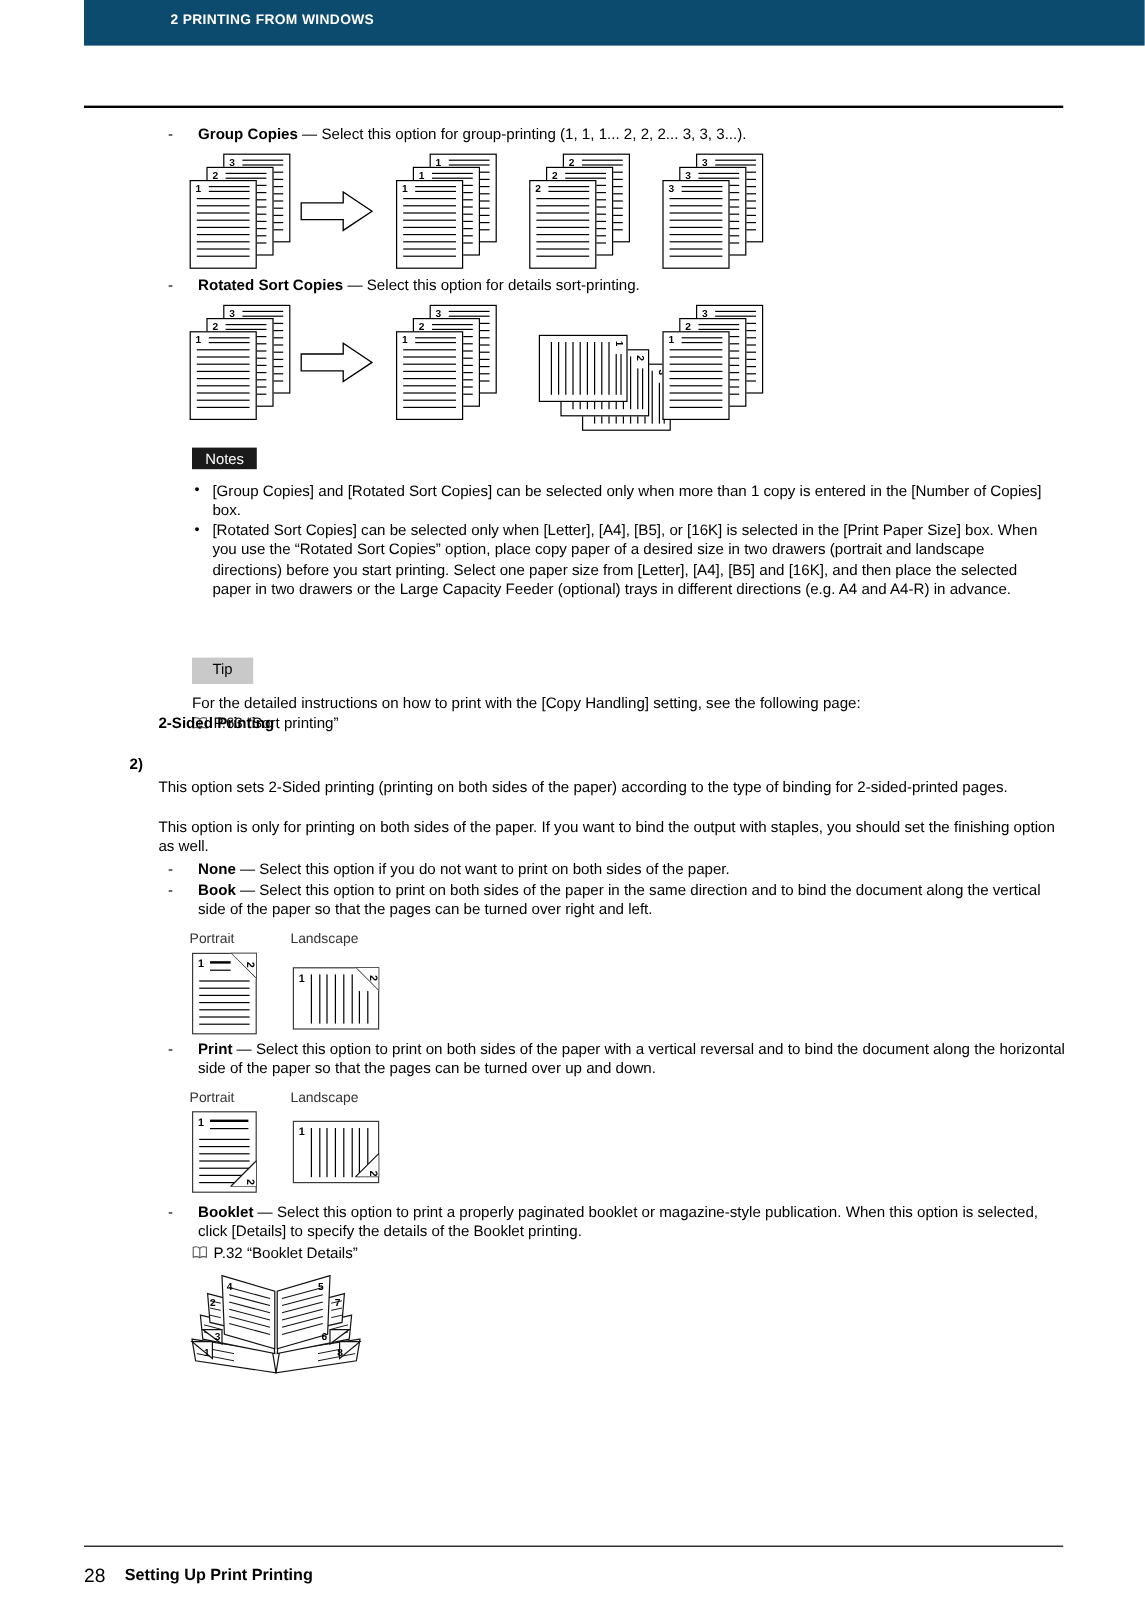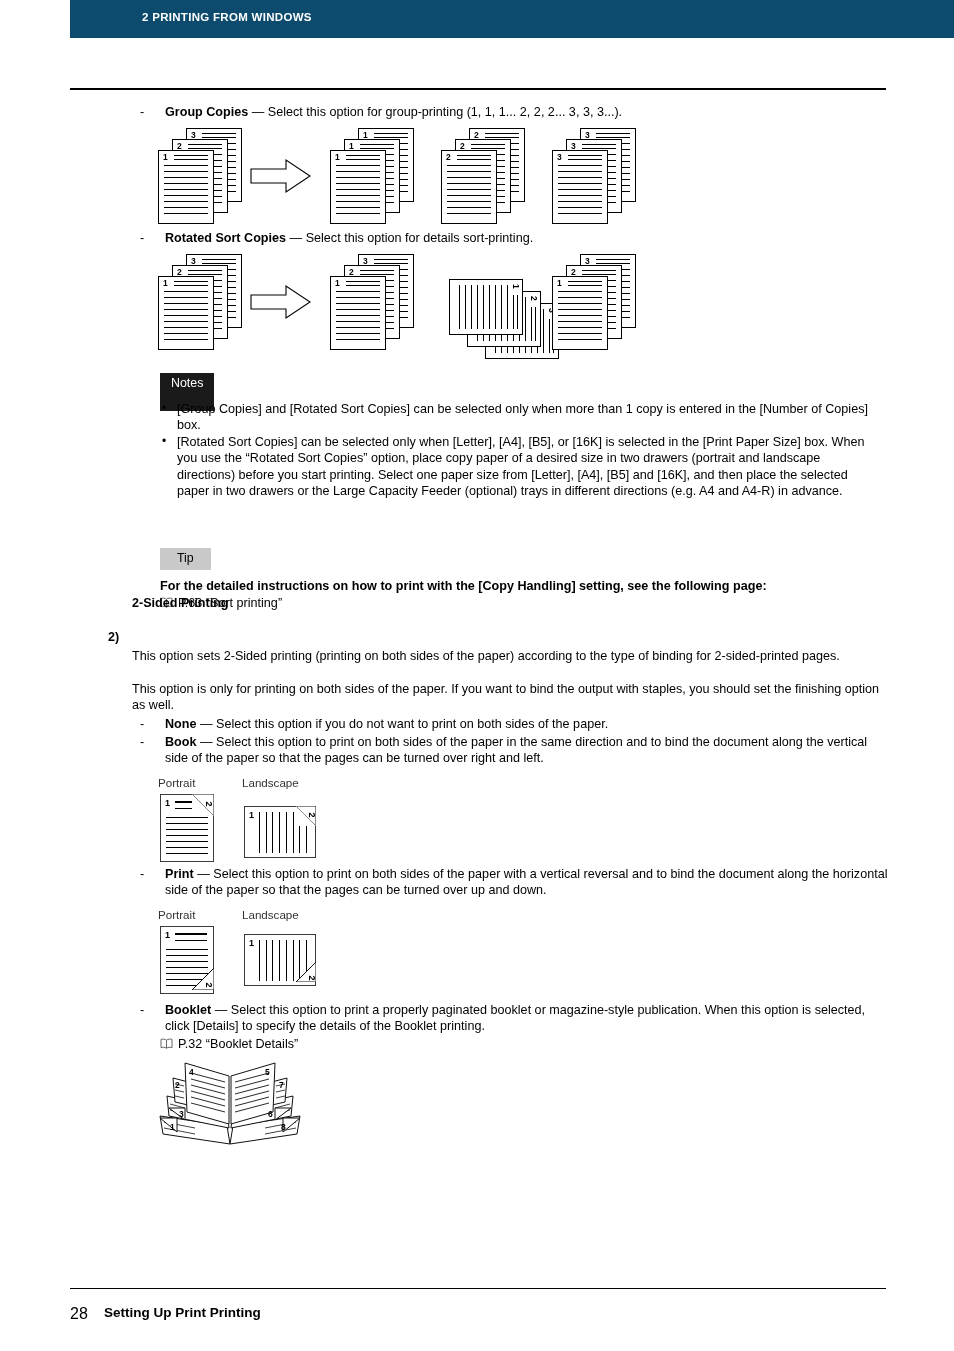--- a/index.html
+++ b/index.html
@@ -33,21 +33,21 @@
 
   .dash-item{ position:absolute; }
   .dash-item .dash{ position:absolute; left:0; top:0; }
   .dash-item .dash-body{ margin-left:25px; display:block; }
 
   
   .notes-tag{
     position:absolute;
     background:#1a1a1a; color:#fff;
     font-size:12.4px;
-    padding:3px 11px 20px 11px;
+    padding:3px 11px 0 11px;
     line-height:15px;
   }
   .tip-tag{
     position:absolute;
     background:#c9c9c9; color:#000000;
     font-size:12.4px;
     padding:3px 17px 4px 17px;
     line-height:15px;
   }
 
@@ -601,21 +601,21 @@
     <span>[Group Copies] and [Rotated Sort Copies] can be selected only when more than 1 copy is entered in the [Number of Copies] box.</span>
   </li>
   <li>
     <span class="bullet">•</span>
     <span>[Rotated Sort Copies] can be selected only when [Letter], [A4], [B5], or [16K] is selected in the [Print Paper Size] box. When you use the “Rotated Sort Copies” option, place copy paper of a desired size in two drawers (portrait and landscape directions) before you start printing. Select one paper size from [Letter], [A4], [B5] and [16K], and then place the selected paper in two drawers or the Large Capacity Feeder (optional) trays in different directions (e.g. A4 and A4-R) in advance.</span>
   </li>
 </ul>
 
 <div class="tip-tag" style="left:160px; top:548px;">Tip</div>
 
-<div class="para" style="left:160px; top:578px; width:716px;font-weight:bold;">For the detailed instructions on how to print with the [Copy Handling] setting, see the following page:</div>
+<div class="para" style="left:160px; top:578px; width:716px;">For the detailed instructions on how to print with the [Copy Handling] setting, see the following page:</div>
 
 <div class="bookref" style="left:160px; top:595px;">
   <span class="book-glyph">
     <svg width="13" height="11" viewBox="0 0 13 11">
       <path d="M6.5 2.2 C5 0.9 2.6 0.9 1 1.4 L1 9.6 C2.6 9.1 5 9.1 6.5 10.2 C8 9.1 10.4 9.1 12 9.6 L12 1.4 C10.4 0.9 8 0.9 6.5 2.2 Z" fill="#ffffff" stroke="#555555" stroke-width="0.9"></path>
       <line x1="6.5" y1="2.2" x2="6.5" y2="10.2" stroke="#555555" stroke-width="0.9"></line>
     </svg>
   </span><span>P.63 “Sort printing”</span>
 </div>
 

